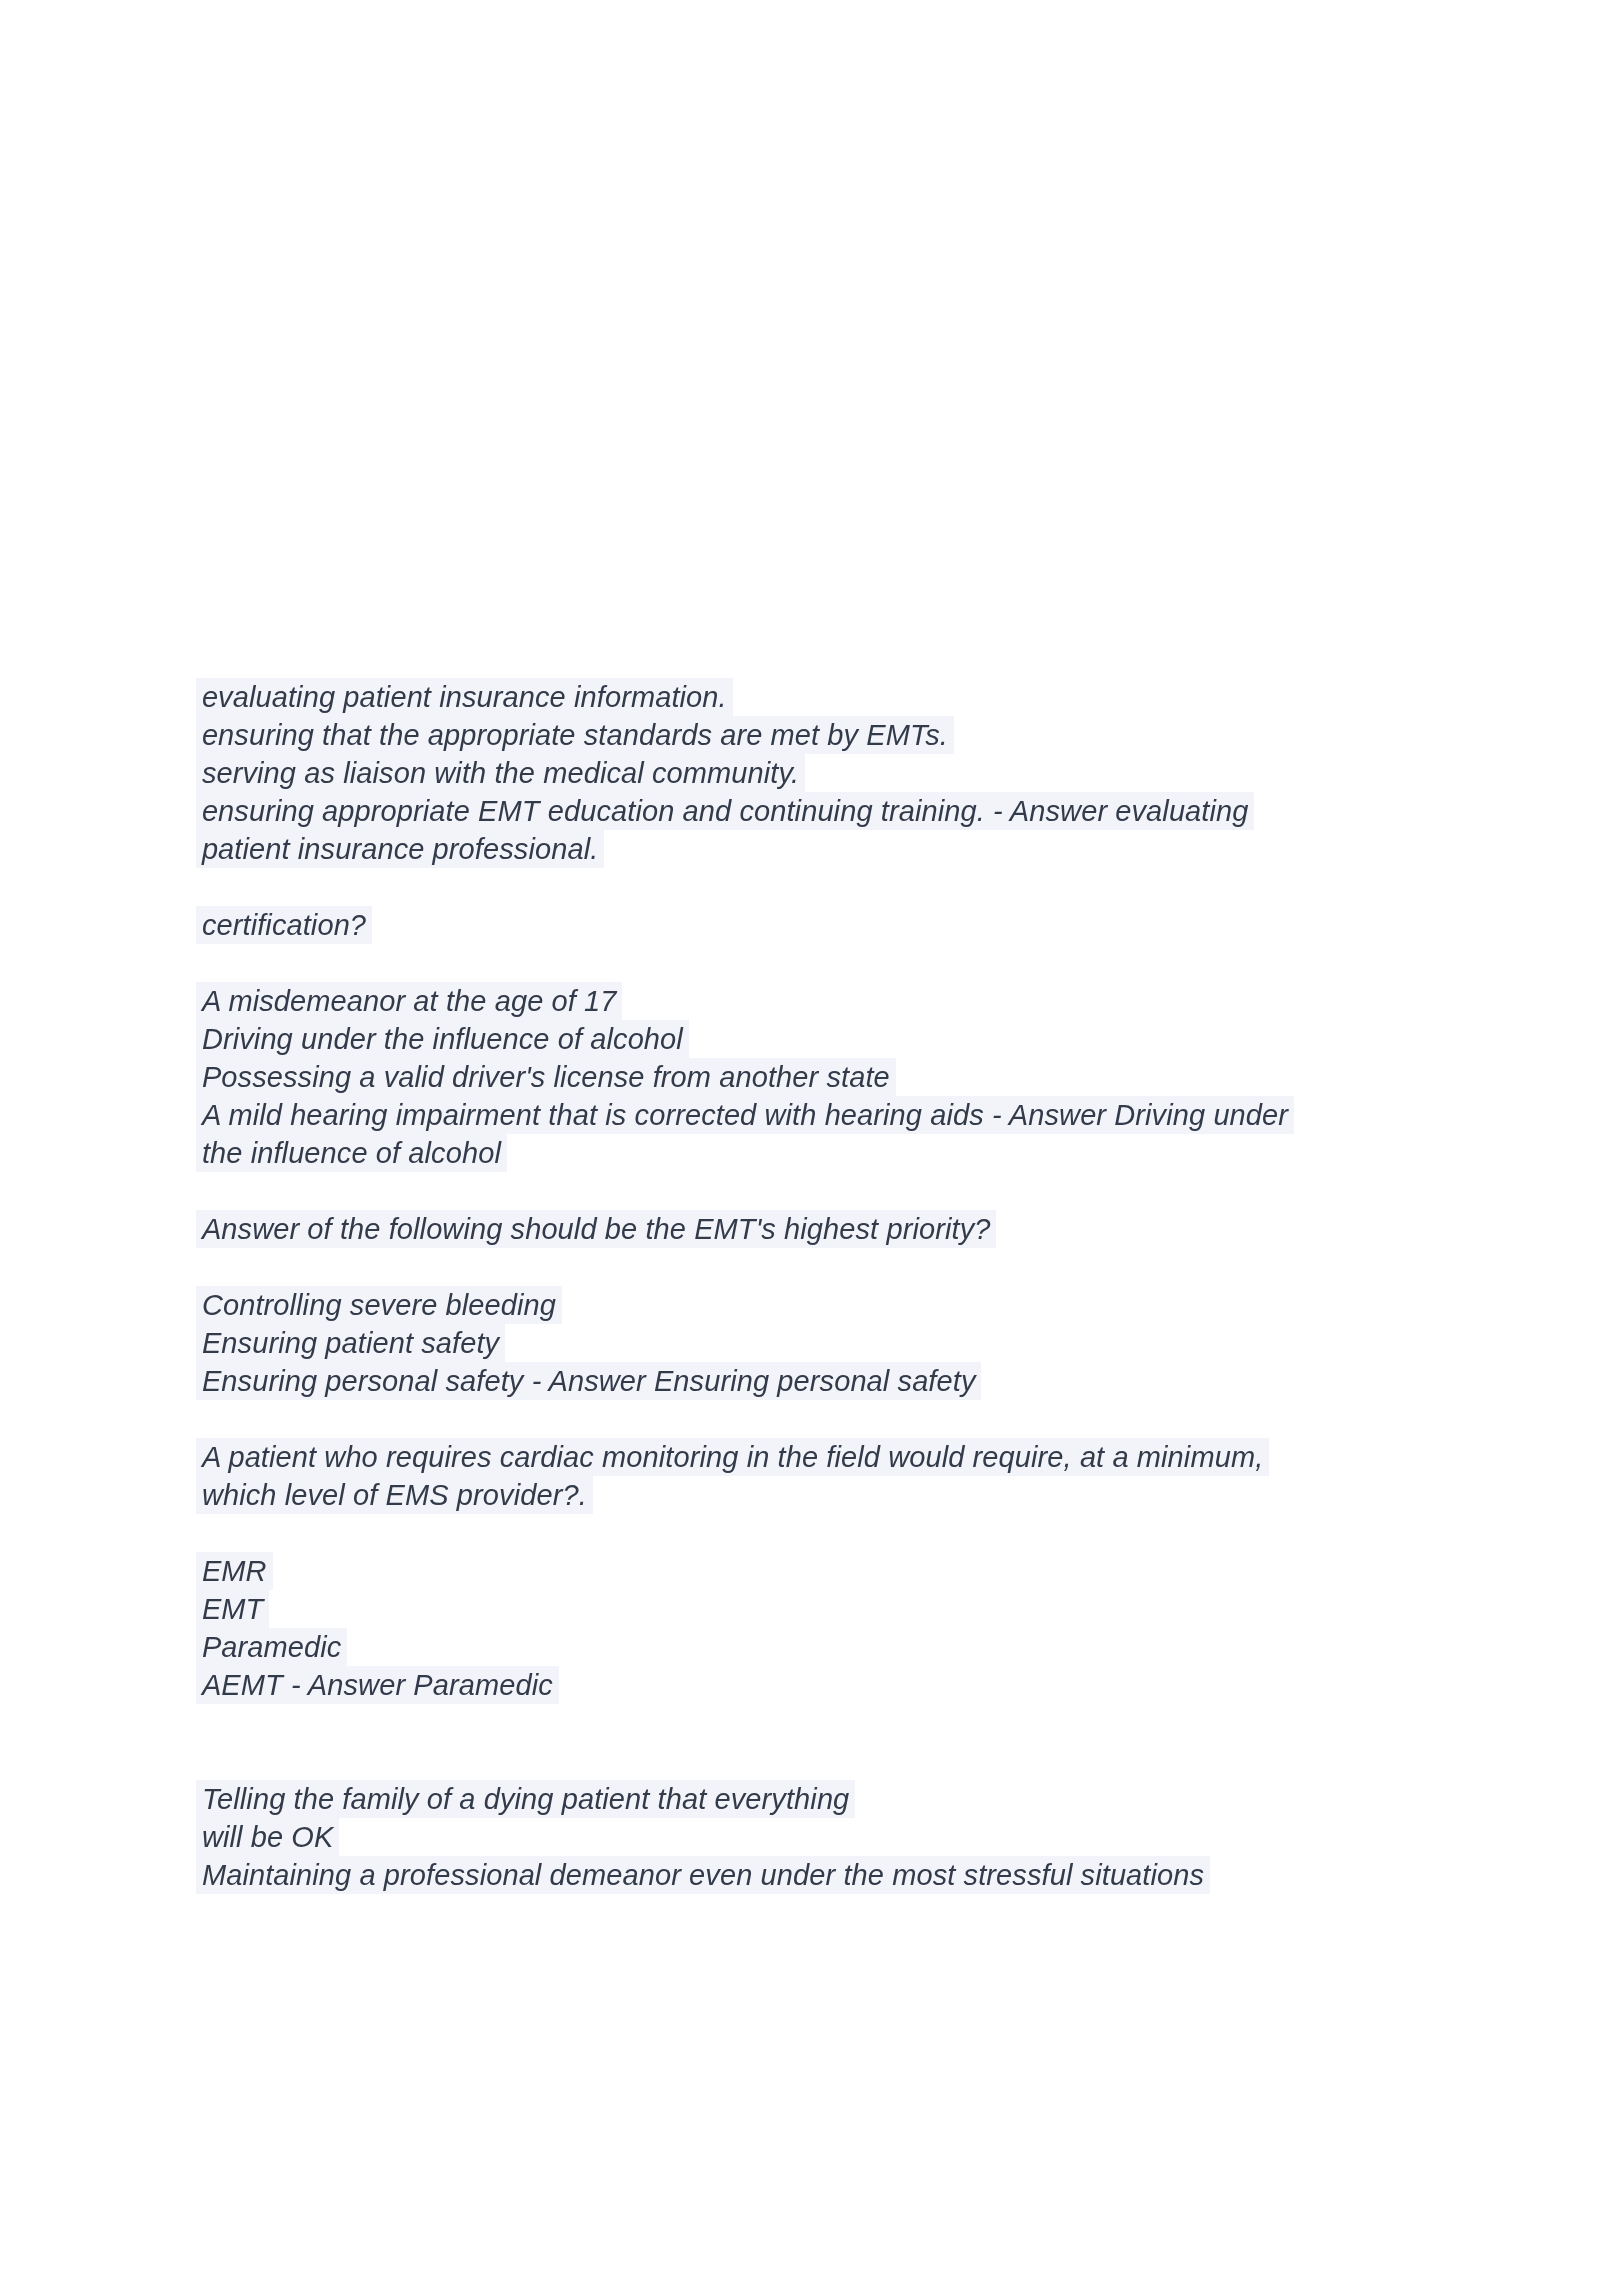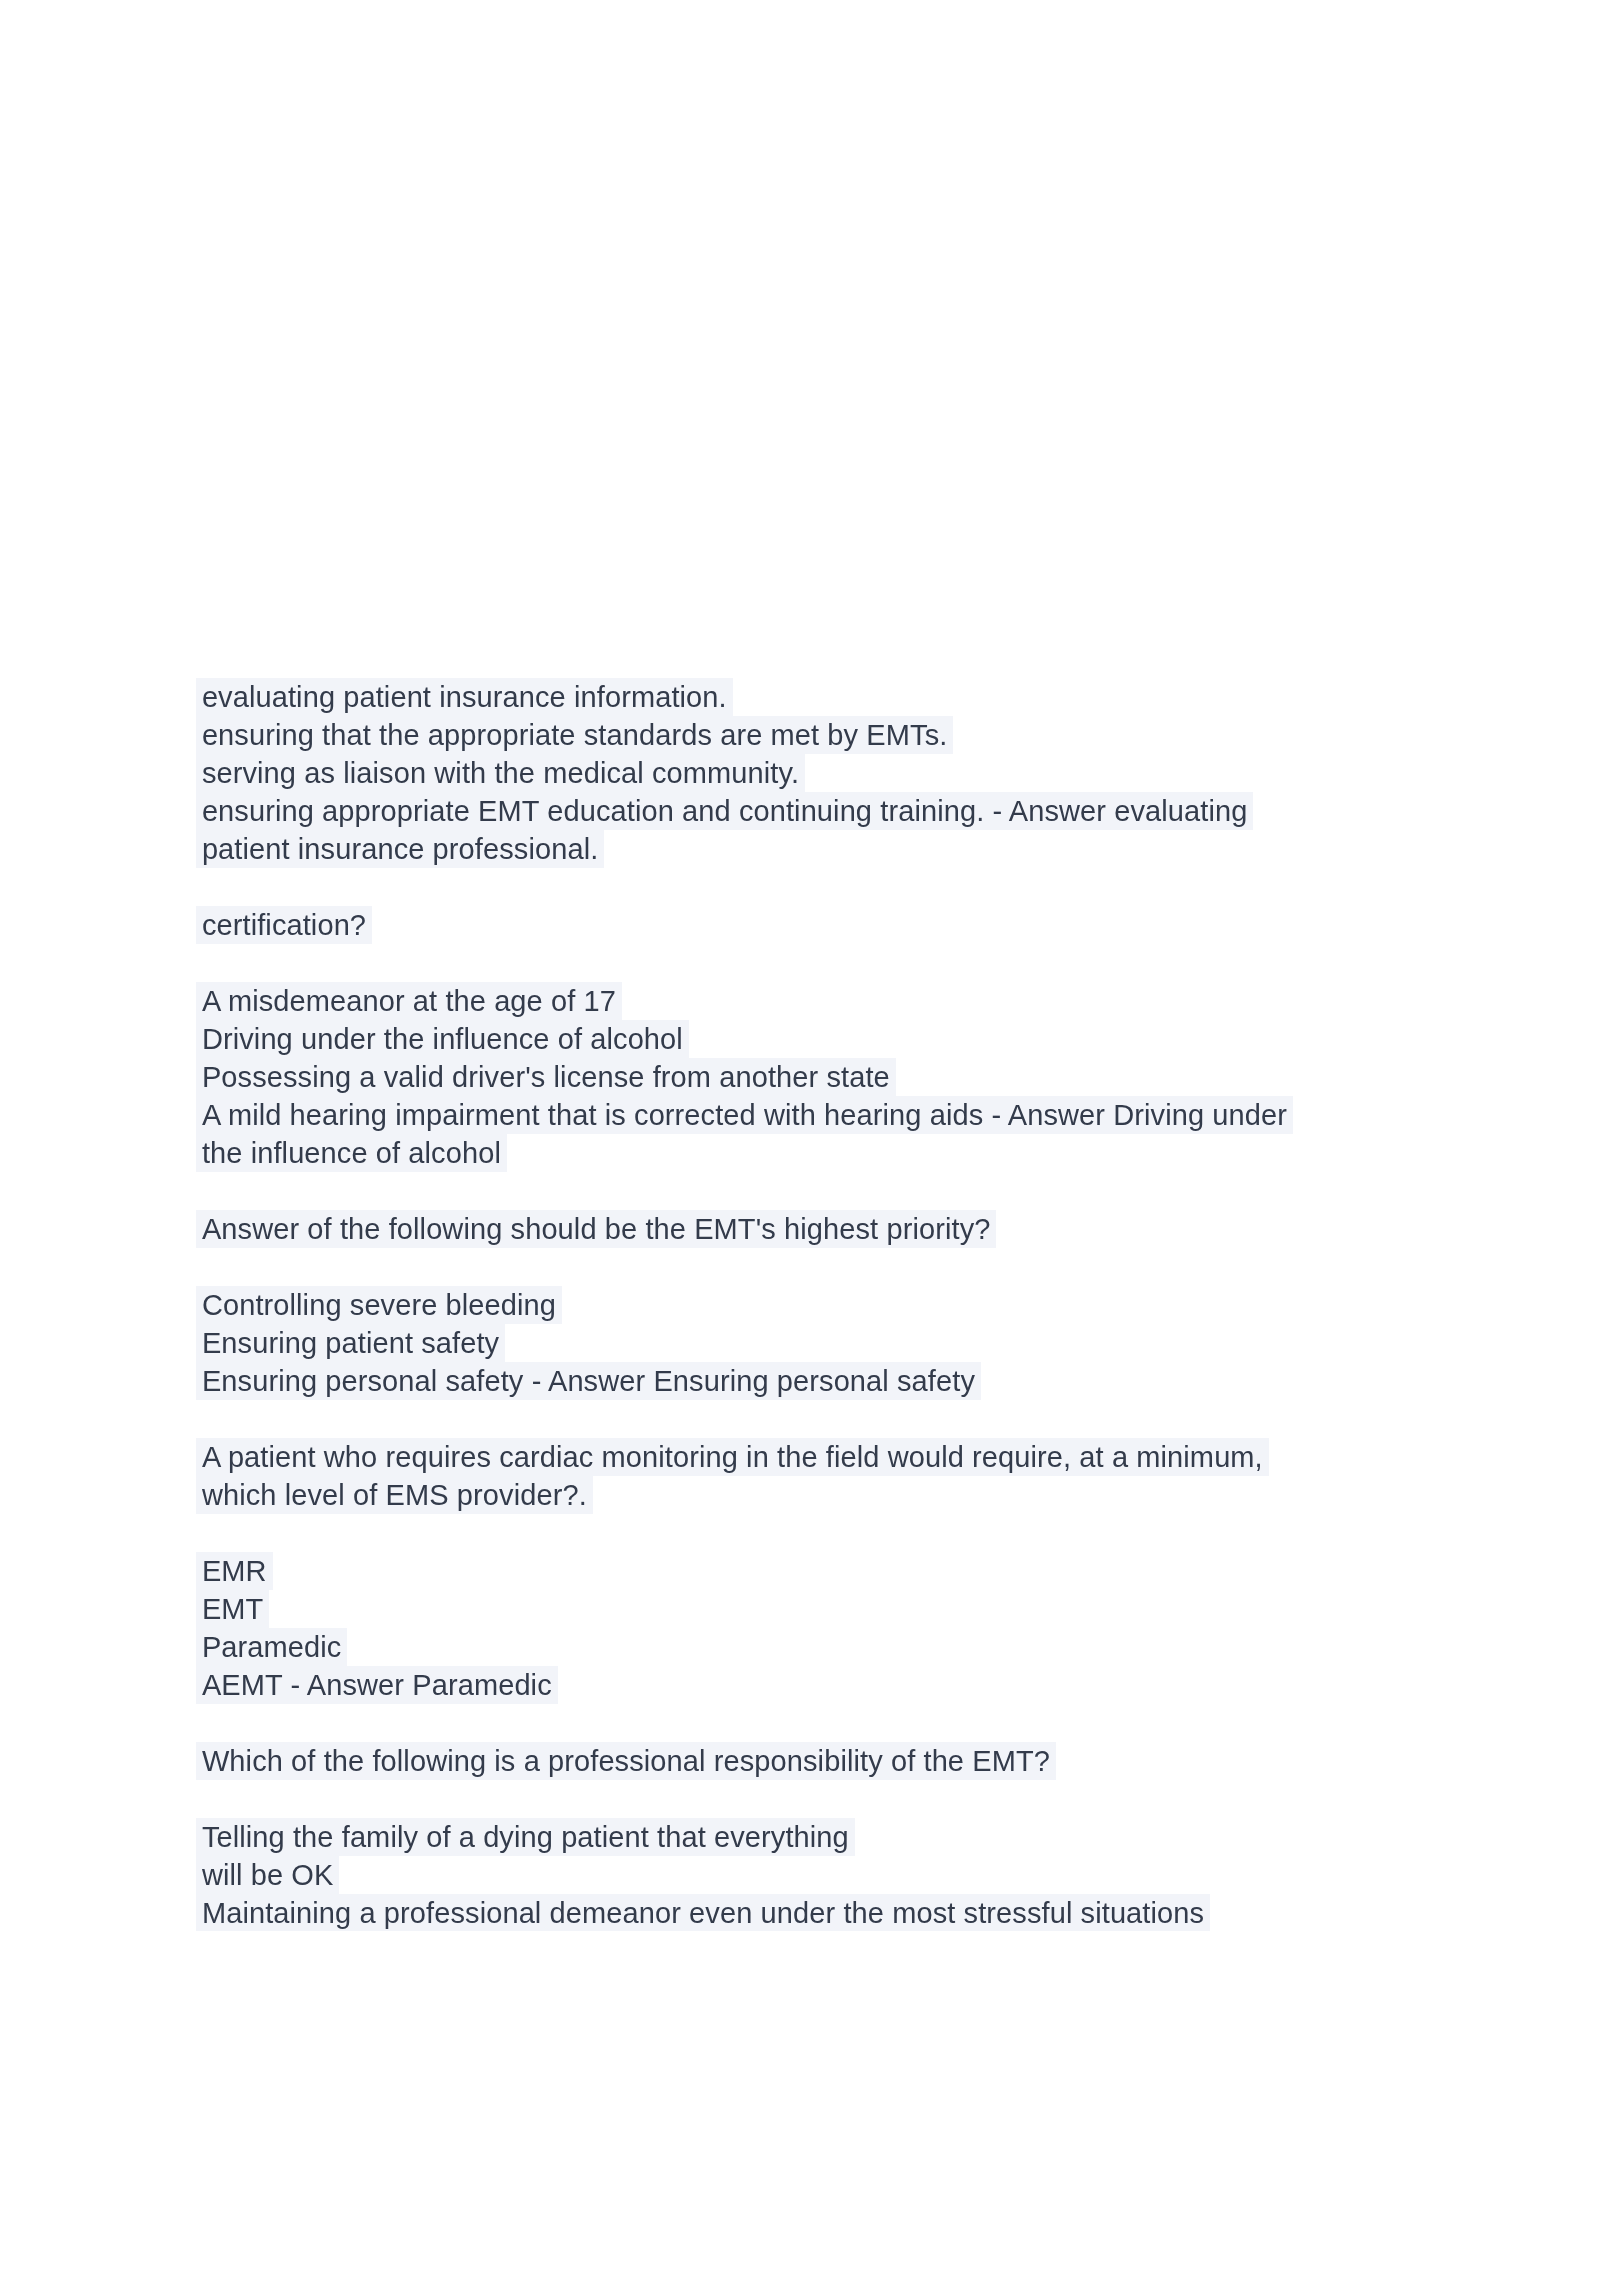--- a/index.html
+++ b/index.html
@@ -8,20 +8,21 @@
     padding: 0;
     background: #ffffff;
   }
   .page {
     position: relative;
     width: 1621px;
     height: 1931px;
     background: #ffffff;
     overflow: hidden;
     font-family: "Liberation Sans", sans-serif;
+    font-style: italic;
   }
   .doc-text {
     position: absolute;
     left: 196px;
     top: 678px;
   }
   .line {
     width: fit-content;
     max-width: 1392px;
     font-size: 29px;
@@ -64,20 +65,19 @@
       <div class="line">Ensuring personal safety - Answer Ensuring personal safety</div>
       <div class="line spacer"></div>
       <div class="line">A patient who requires cardiac monitoring in the field would require, at a minimum,</div>
       <div class="line">which level of EMS provider?.</div>
       <div class="line spacer"></div>
       <div class="line">EMR</div>
       <div class="line">EMT</div>
       <div class="line">Paramedic</div>
       <div class="line">AEMT - Answer Paramedic</div>
       <div class="line spacer"></div>
-      <div class="line">Which of the following is a professional responsibility of the EMT?</div>
       <div class="line spacer"></div>
       <div class="line">Telling the family of a dying patient that everything</div>
       <div class="line">will be OK</div>
       <div class="line">Maintaining a professional demeanor even under the most stressful situations</div>
     </div>
 </div>
 
 
 </body></html>

